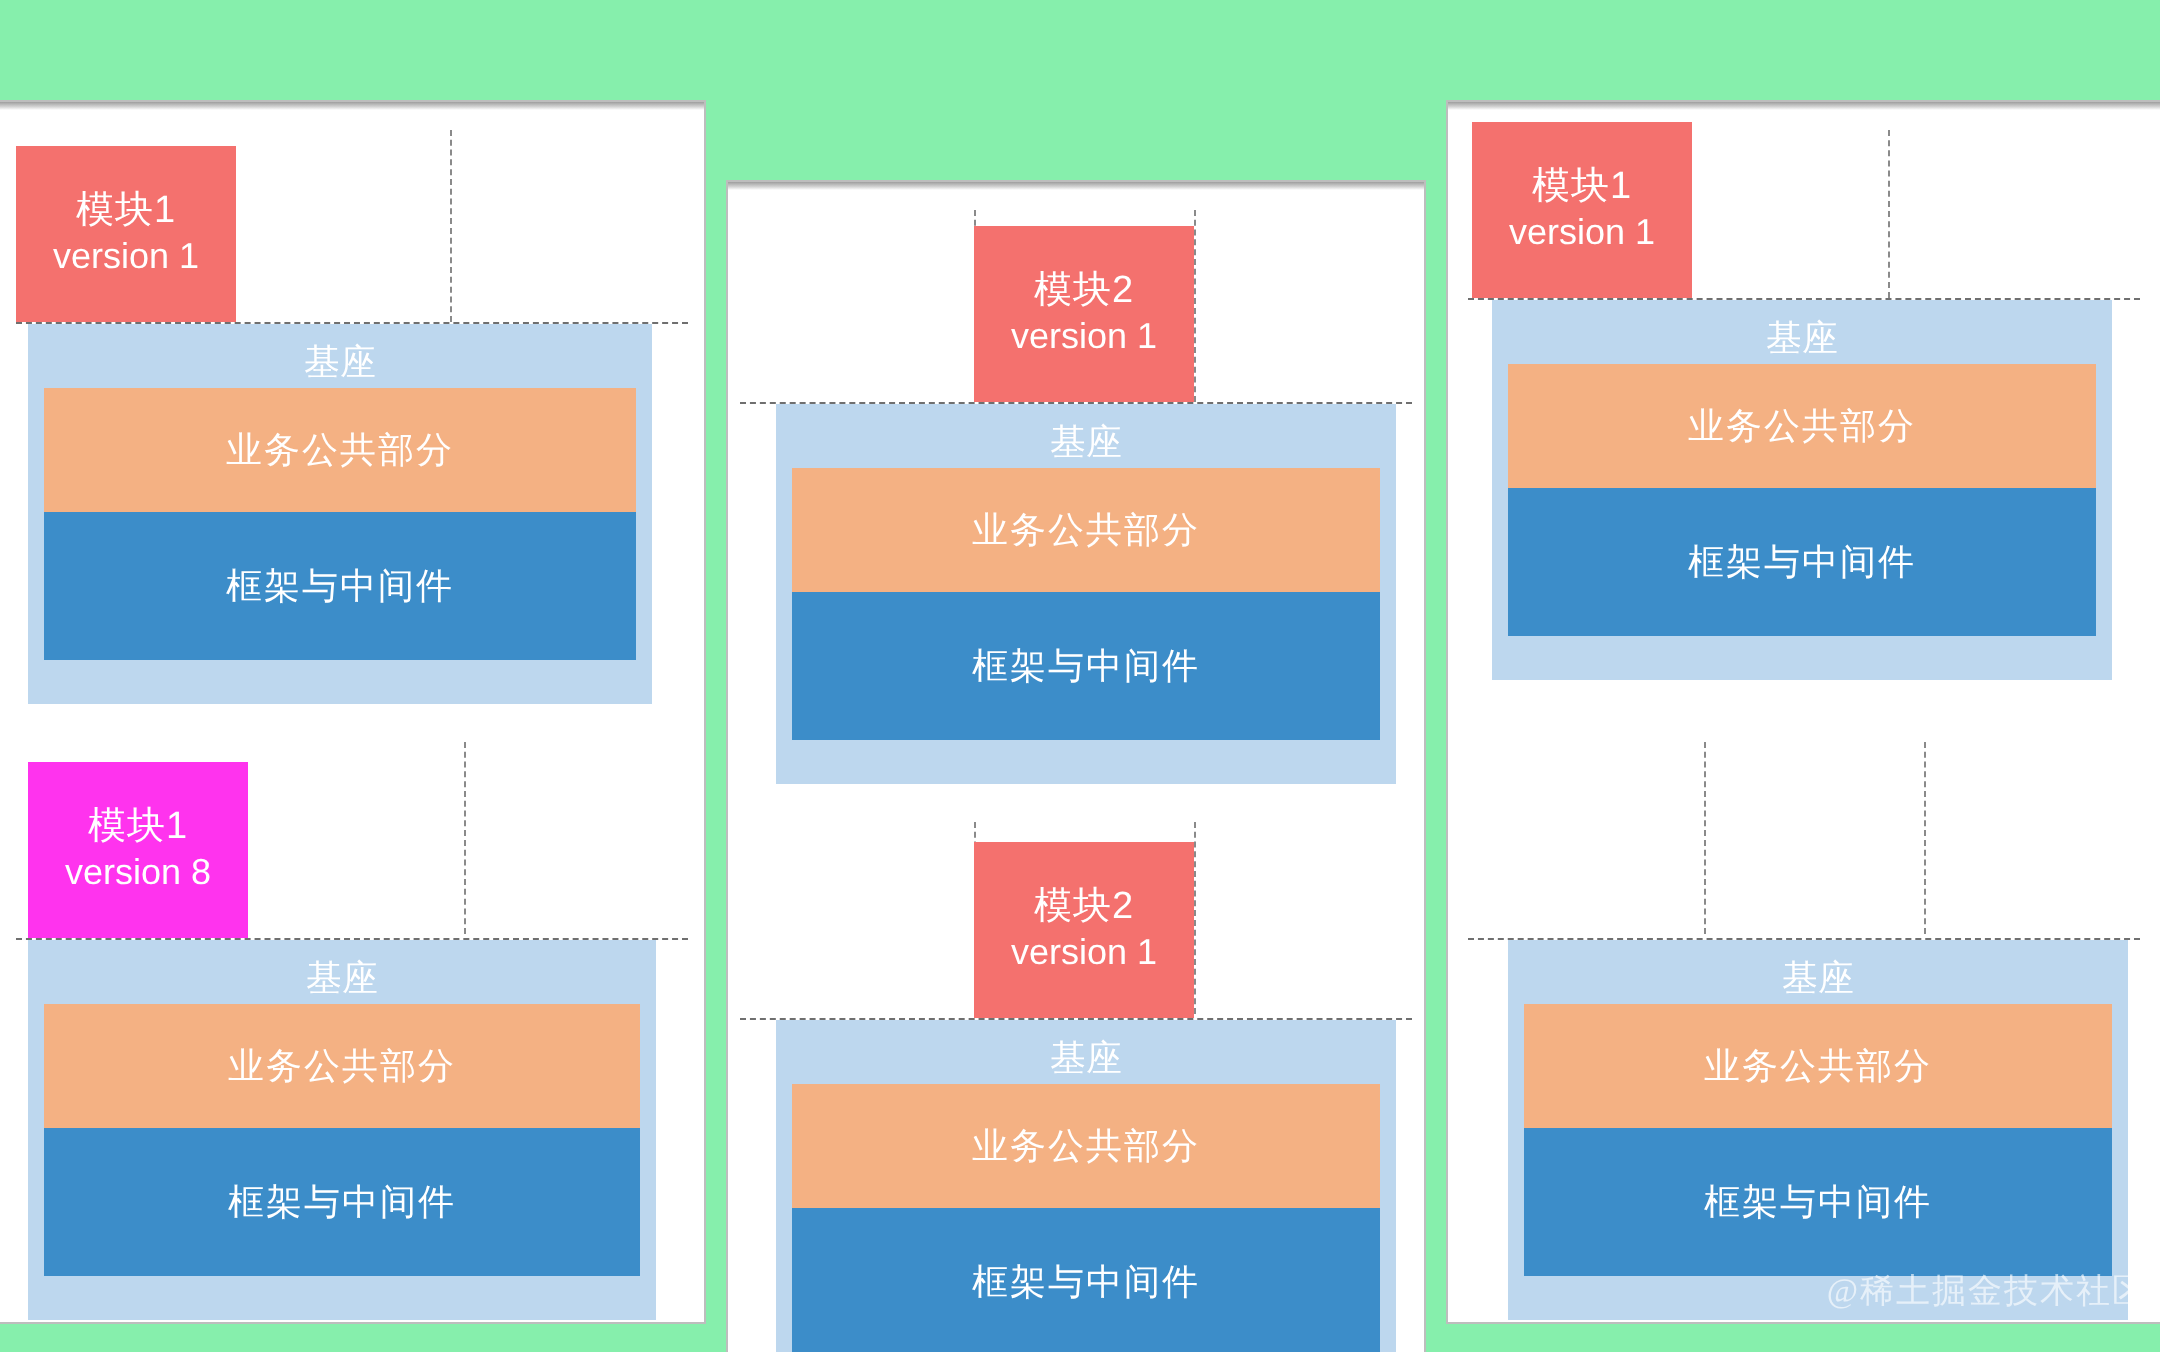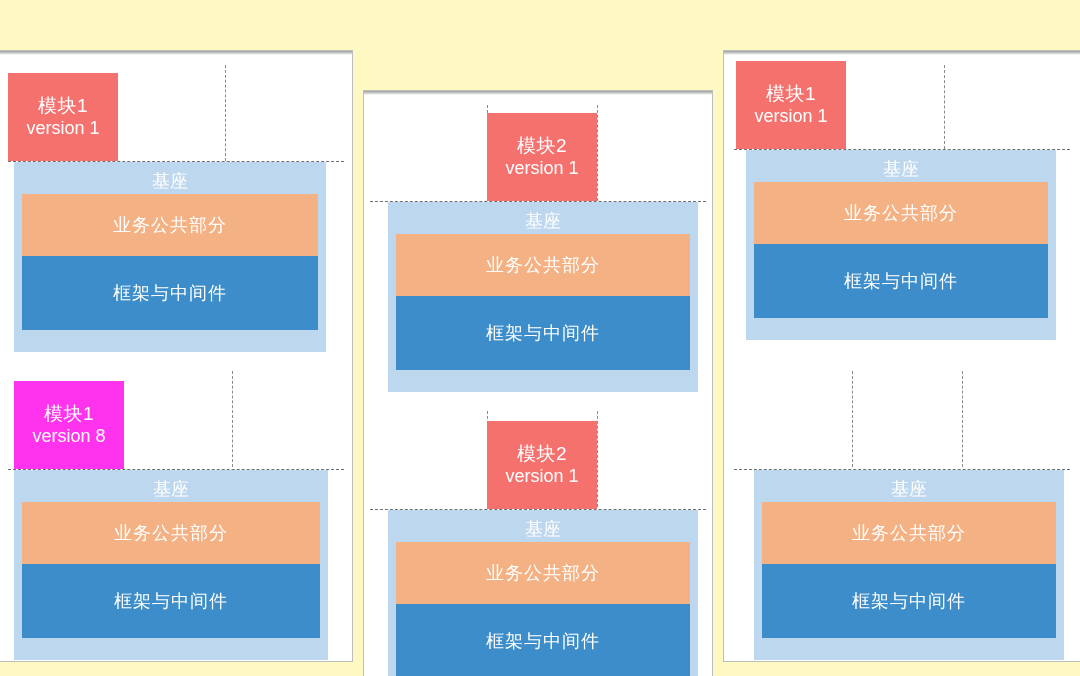--- a/index.html
+++ b/index.html
@@ -15,21 +15,21 @@
     font-family: "Liberation Sans", "DejaVu Sans", sans-serif;
   }
 
   
   #board {
     position: absolute;
     left: 0;
     top: 0;
     width: 1080px;
     height: 676px;
-    background: #fef9c3;
+    background: #86efac;
   }
 
   
   .panel {
     position: absolute;
     top: 50px;
     height: 612px;
     background: #ffffff;
     border: 1px solid #bdbdbd;
     box-sizing: border-box;
@@ -243,15 +243,16 @@
       <div class="vguide" style="left:238px; height:96px;"></div>
       <div class="hguide" style="left:10px; right:10px; top:112px;"></div>
 
       <div class="base-card" style="left:30px; top:113px; width:310px; height:190px;">
         <div class="base-title">基座</div>
         <div class="layer layer-business">业务公共部分</div>
         <div class="layer layer-framework">框架与中间件</div>
       </div>
     </div>
 
+    <div id="watermark">@稀土掘金技术社区</div>
   </div>
 
 </div>
 
 </body></html>

